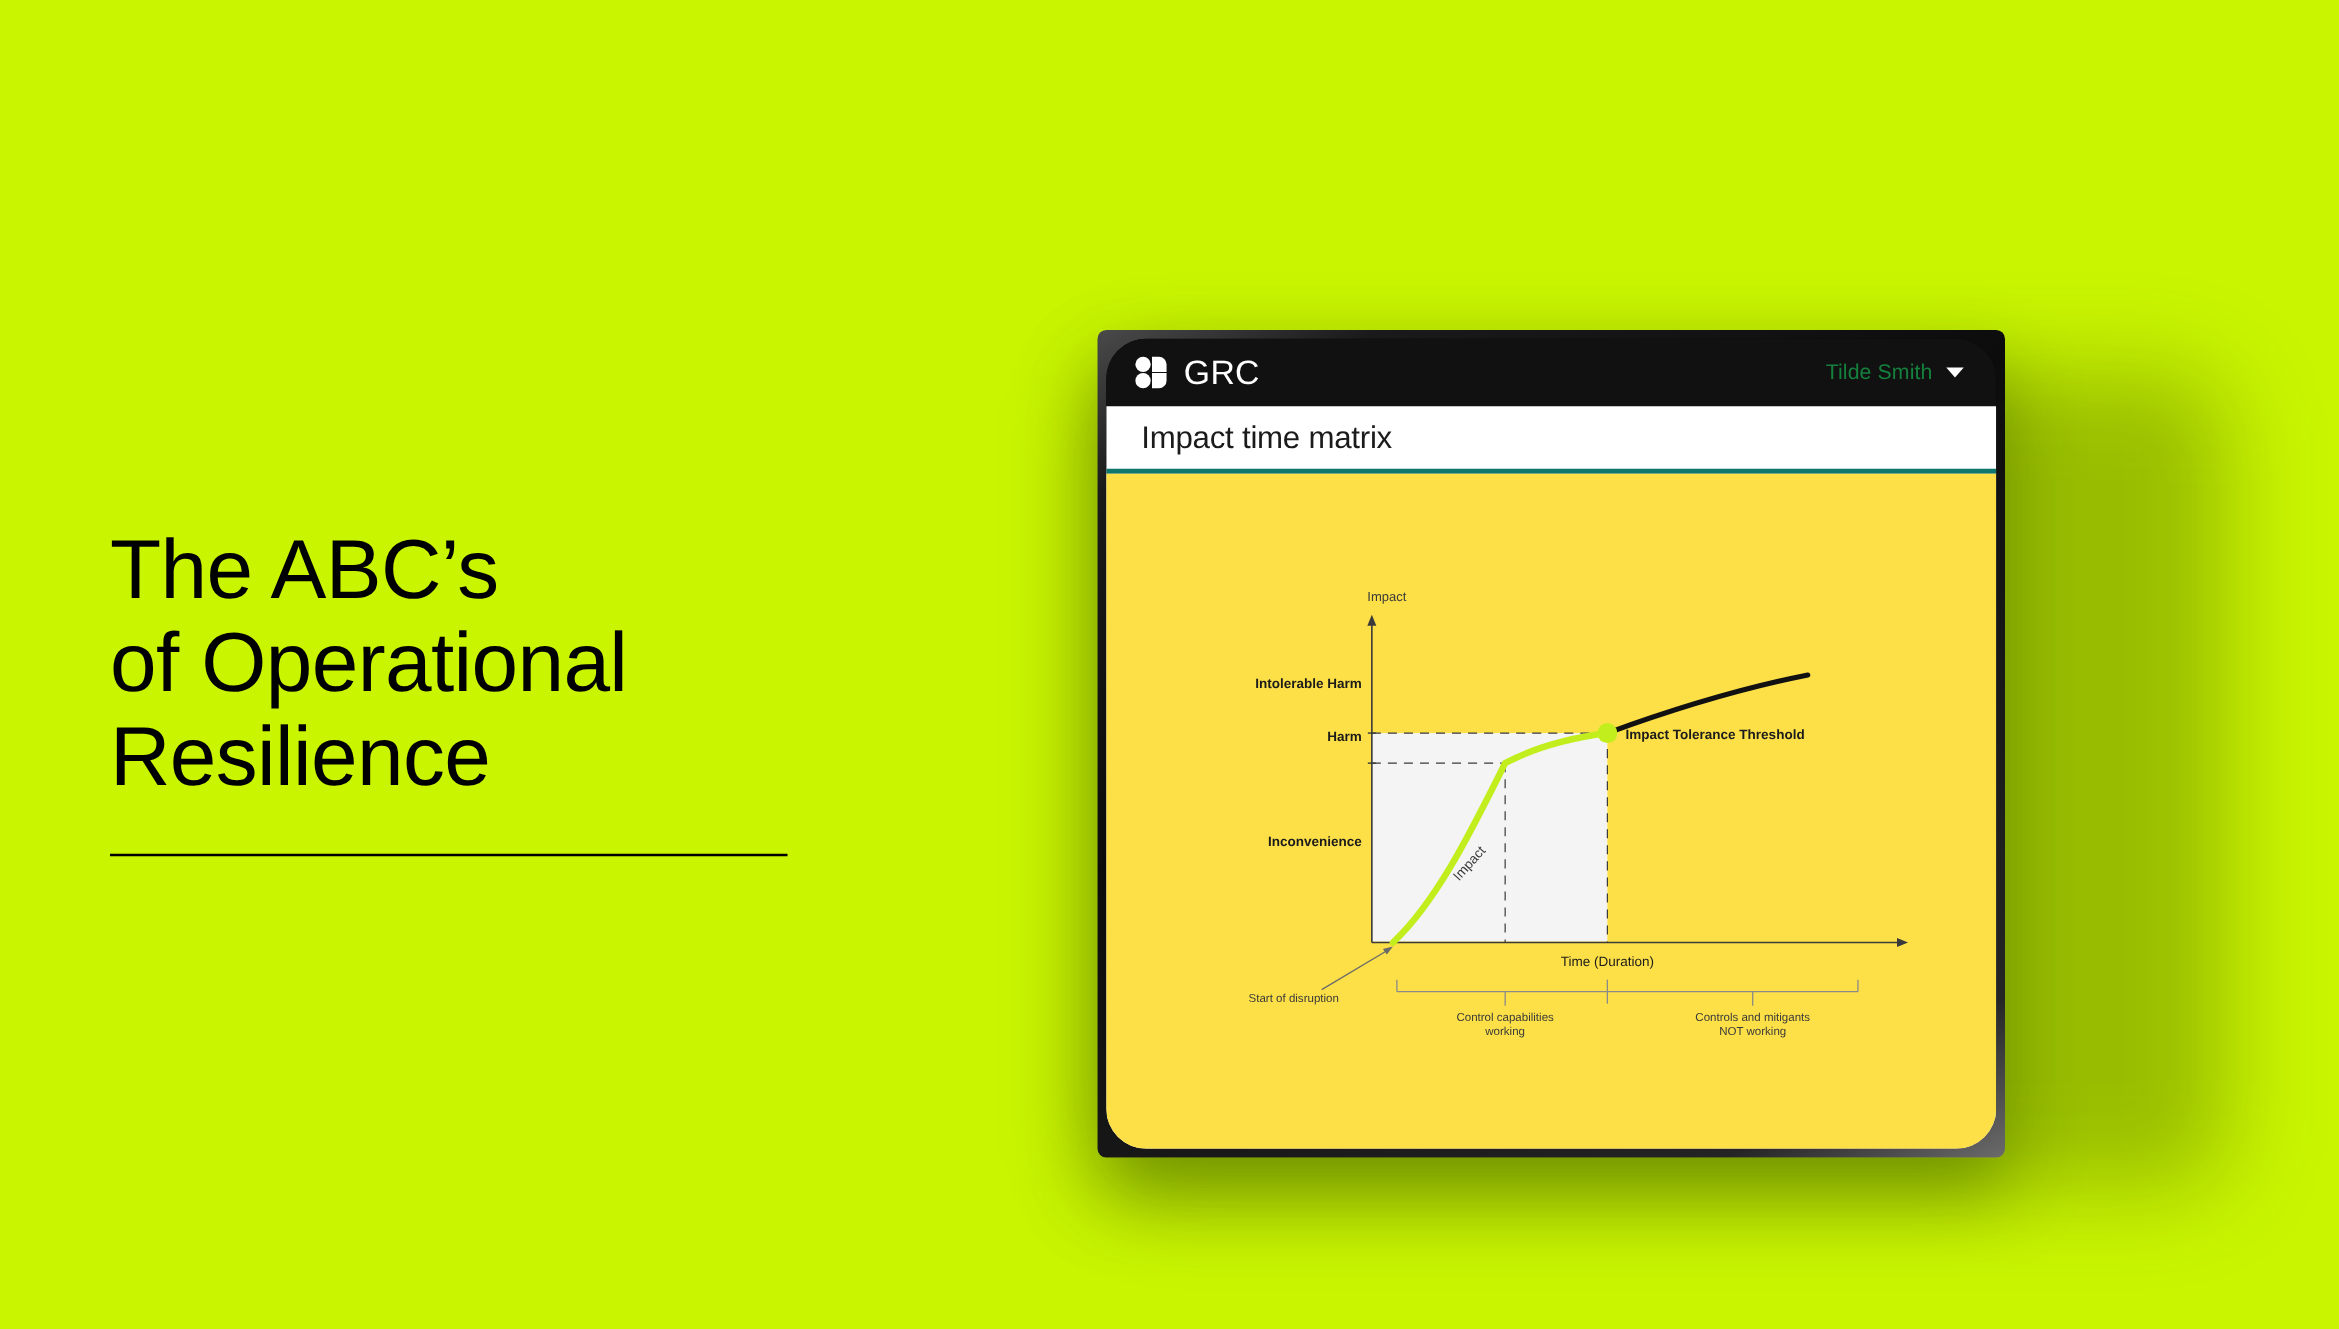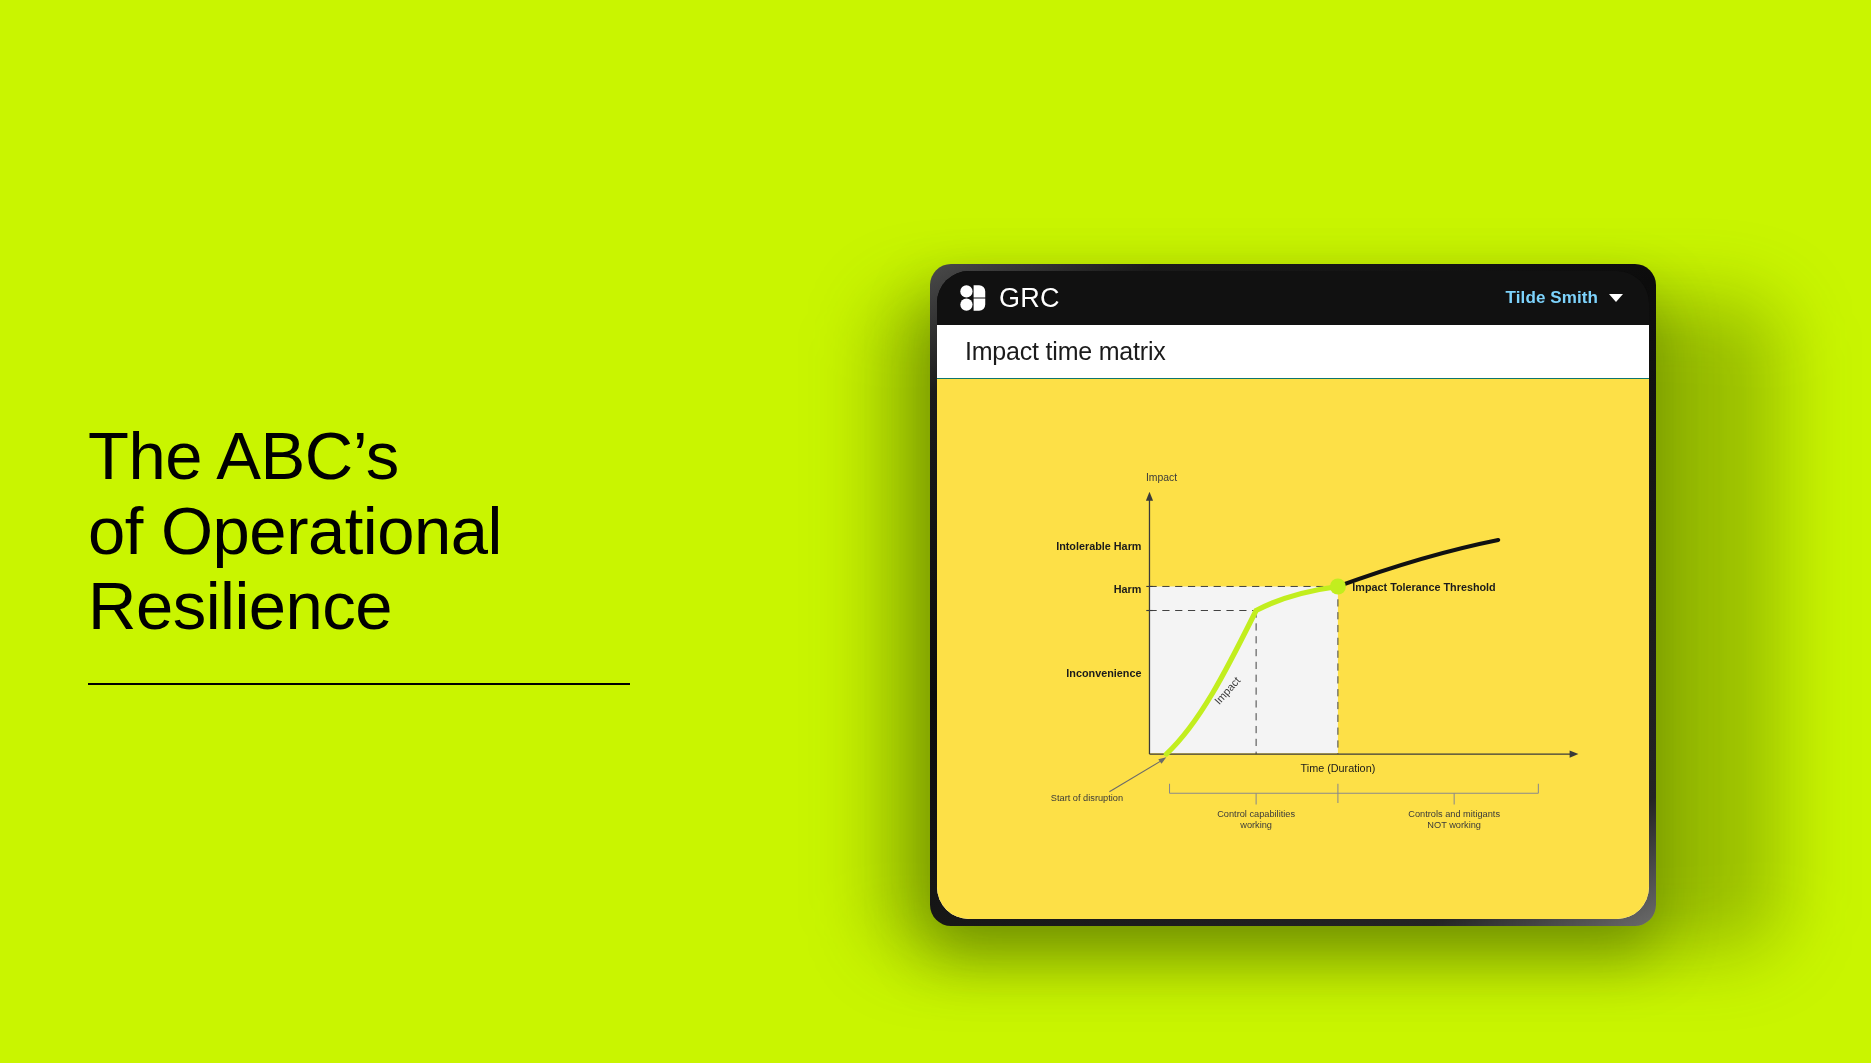--- a/index.html
+++ b/index.html
@@ -58,25 +58,25 @@
     top: 300px;
     width: 900px;
     height: 650px;
     border-radius: 40px;
     background: rgba(40,60,0,0.30);
     filter: blur(38px);
   }
 
   .tablet {
     position: absolute;
-    left: 930px;
+    left: 878px;
     top: 264px;
     width: 726px;
     height: 662px;
-    border-radius: 21px;
+    border-radius: 7px;
     background: linear-gradient(150deg, #4a4a4a 0%, #1a1a1a 12%, #0c0c0c 40%, #242424 88%, #6b6b6b 100%);
     padding: 7px;
     box-shadow: 0 30px 60px rgba(30,50,0,0.35);
   }
 
   .tablet-inner {
     width: 100%;
     height: 100%;
     border-radius: 32px;
     background: #0a0a0a;
@@ -117,23 +117,23 @@
   }
 
   .user-menu {
     display: flex;
     align-items: center;
     gap: 11px;
     cursor: pointer;
   }
 
   .user-name {
-    color: #7dd3fc;
+    color: #15803d;
     font-size: 17px;
-    font-weight: 700;
+    font-weight: 400;
     letter-spacing: 0.1px;
   }
 
   .chev {
     width: 0; height: 0;
     border-left: 7px solid transparent;
     border-right: 7px solid transparent;
     border-top: 8px solid #ffffff;
   }
 
@@ -145,21 +145,21 @@
     flex-direction: column;
     min-height: 0;
   }
 
   .page-head {
     flex: 0 0 auto;
     height: 54px;
     display: flex;
     align-items: center;
     padding: 0 28px;
-    border-bottom: 1px solid #0f766e;
+    border-bottom: 4px solid #0f766e;
   }
 
   .page-title {
     font-size: 25px;
     font-weight: 400;
     color: #1b1b1b;
     letter-spacing: -0.2px;
   }
 
   .page-body {

